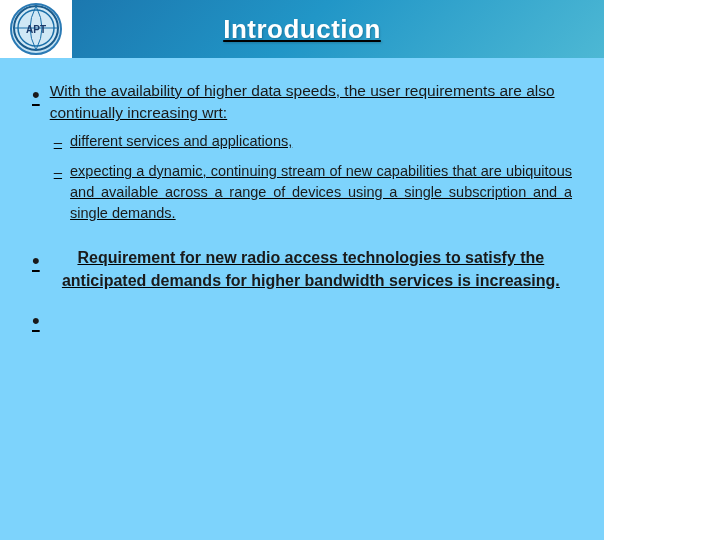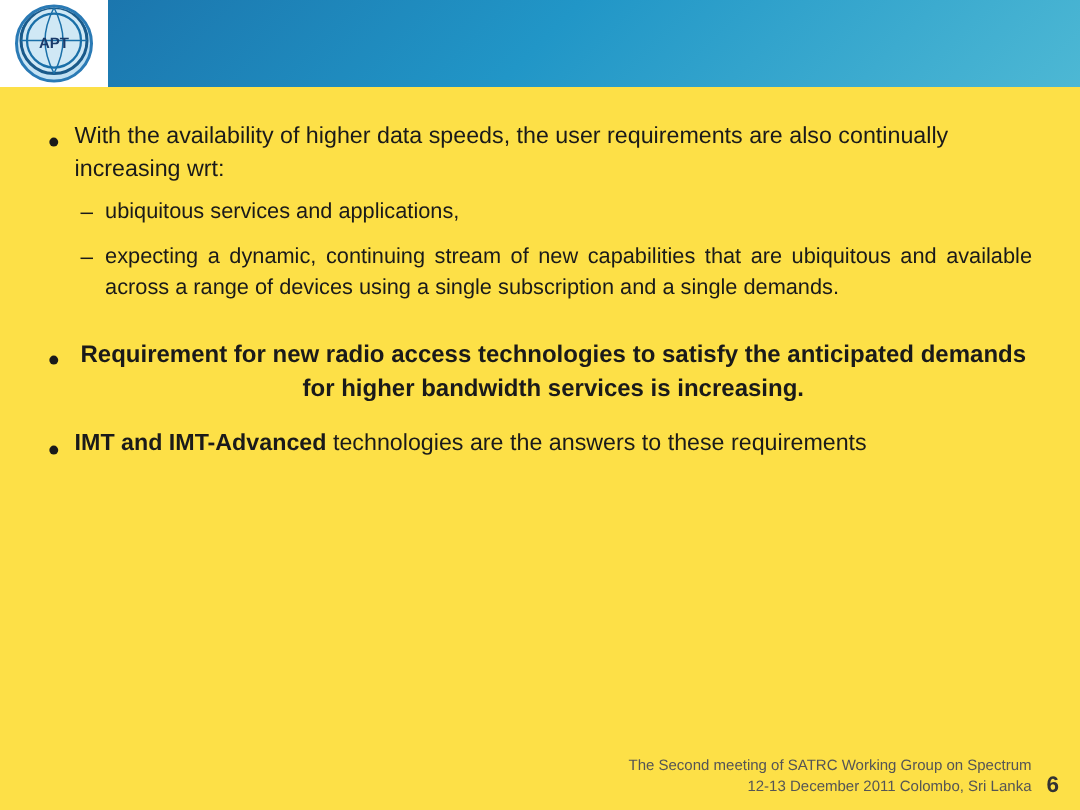--- a/index.html
+++ b/index.html
@@ -10,24 +10,25 @@
 
     body {
       width: 720px;
       height: 540px;
       background: #ffffff;
       font-family: Arial, sans-serif;
       overflow: hidden;
     }
 
     .slide-container {
-      width: 720px;
+      width: 604px;
       height: 540px;
       position: relative;
-      background: #fde047;
+      background: #7dd3fc;
+      text-decoration: underline;
     }
 
     
     .header-bar {
       width: 100%;
       height: 58px;
       background: linear-gradient(135deg, #1a6fa8 0%, #2196c7 50%, #4db8d4 100%);
       display: flex;
       align-items: center;
       position: relative;
@@ -187,57 +188,47 @@
             <circle cx="24" cy="24" r="18" fill="none" stroke="#1a6fa8" stroke-width="1.5"></circle>
 
             <line x1="2" y1="24" x2="46" y2="24" stroke="#1a6fa8" stroke-width="1"></line>
             <path d="M24,2 Q30,14 30,24 Q30,34 24,46" fill="none" stroke="#1a6fa8" stroke-width="1"></path>
             <path d="M24,2 Q18,14 18,24 Q18,34 24,46" fill="none" stroke="#1a6fa8" stroke-width="1"></path>
             <text x="24" y="29" text-anchor="middle" font-size="10" font-weight="bold" fill="#1a3a6a" font-family="Arial">APT</text>
           </svg>
         </div>
       </div>
     </div>
+    <div class="header-title">Introduction</div>
   </div>
 
   <div class="content-area">
 
     <div class="bullet-item">
       <span class="bullet-dot">•</span>
       <div>
         <span class="bullet-text">With the availability of higher data speeds, the user requirements are also continually increasing wrt:</span>
         <div class="sub-bullets">
           <div class="sub-bullet-item">
             <span class="sub-bullet-dash">–</span>
-            <span class="sub-bullet-text">ubiquitous services and applications,</span>
+            <span class="sub-bullet-text">different services and applications,</span>
           </div>
           <div class="sub-bullet-item">
             <span class="sub-bullet-dash">–</span>
             <span class="sub-bullet-text justify">expecting a dynamic, continuing stream of new capabilities that are ubiquitous and available across a range of devices using a single subscription and a single demands.</span>
           </div>
         </div>
       </div>
     </div>
 
     <div class="bullet-item">
       <span class="bullet-dot">•</span>
       <span class="bullet-text-bold">Requirement for new radio access technologies to satisfy the anticipated demands for higher bandwidth services is increasing.</span>
     </div>
 
     <div class="bullet-item">
       <span class="bullet-dot">•</span>
-      <span class="bullet-text">
-        <strong>IMT and IMT-Advanced</strong>
-        <span> technologies are the answers to these requirements</span>
-      </span>
     </div>
 
   </div>
 
-  <div class="footer-wrapper">
-    <div class="footer" style="position:static; text-align:right;">
-      <div class="footer-text">The Second meeting of  SATRC Working Group on Spectrum</div>
-      <div class="footer-text">12-13 December 2011 Colombo, Sri Lanka</div>
-    </div>
-    <div class="page-number" style="position:static; font-size:15px; font-weight:bold; color:#333;">6</div>
-  </div>
 
 </div>
 
 </body></html>

